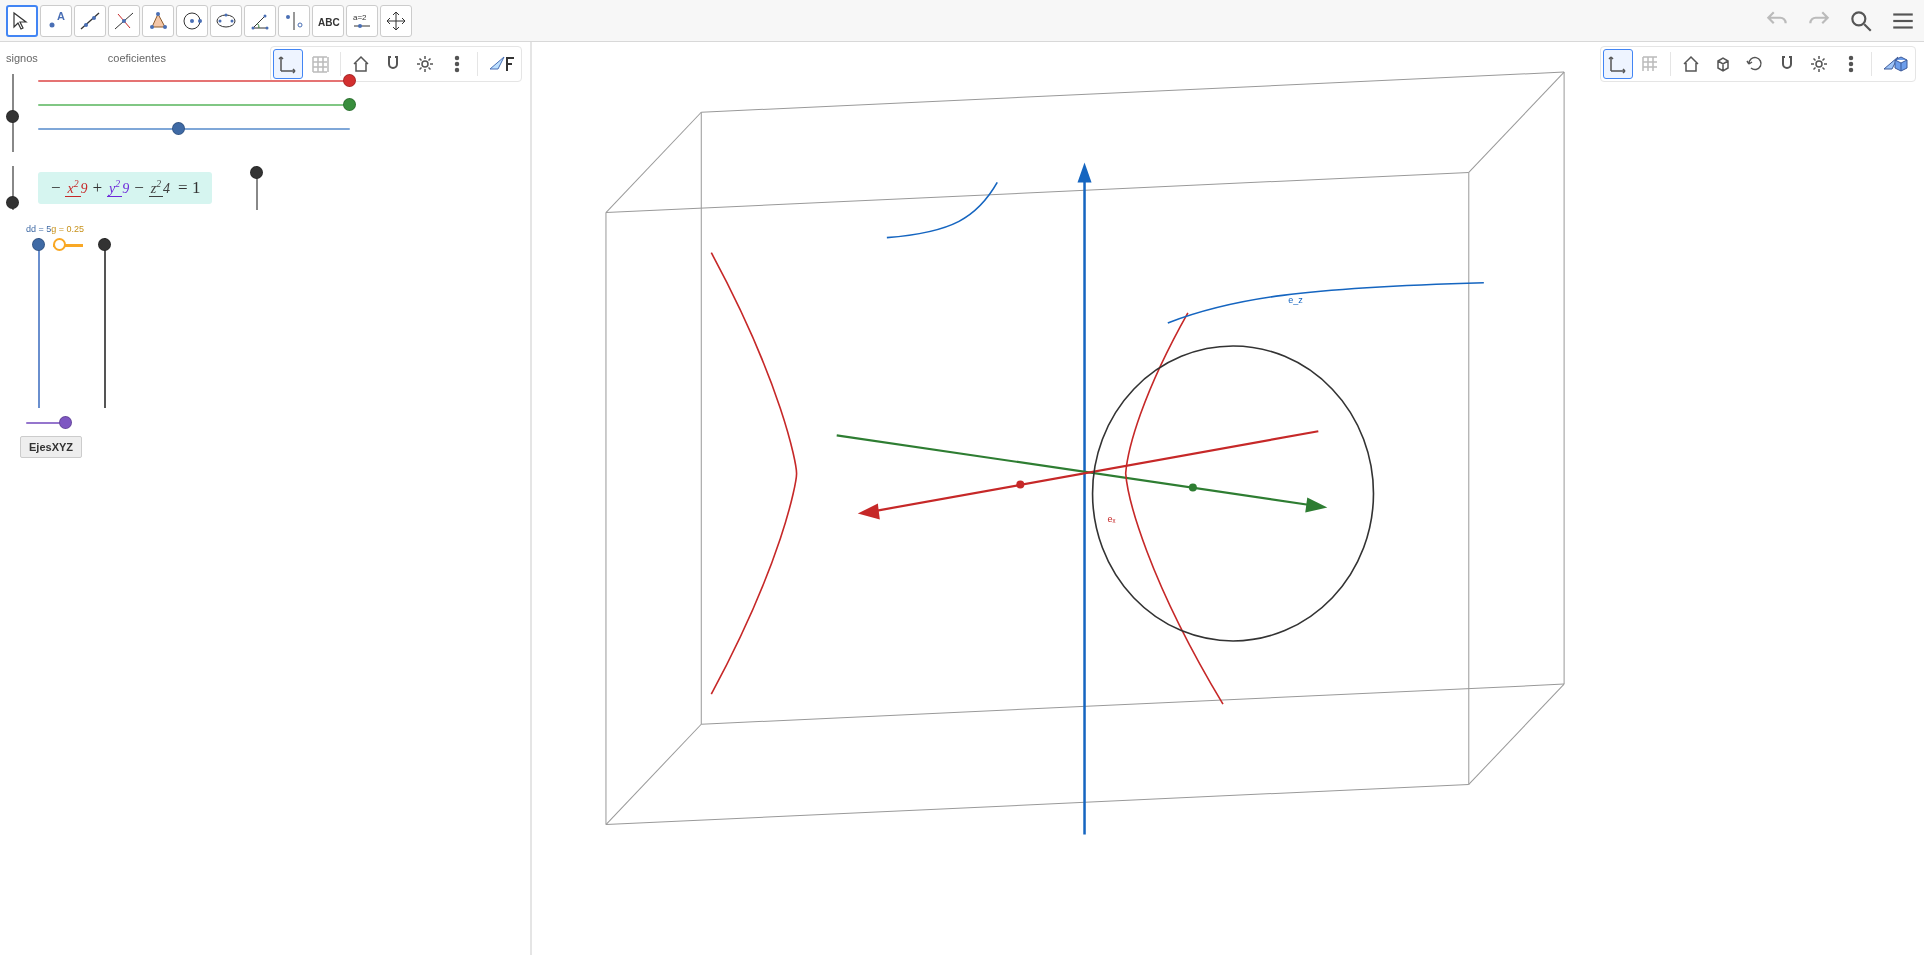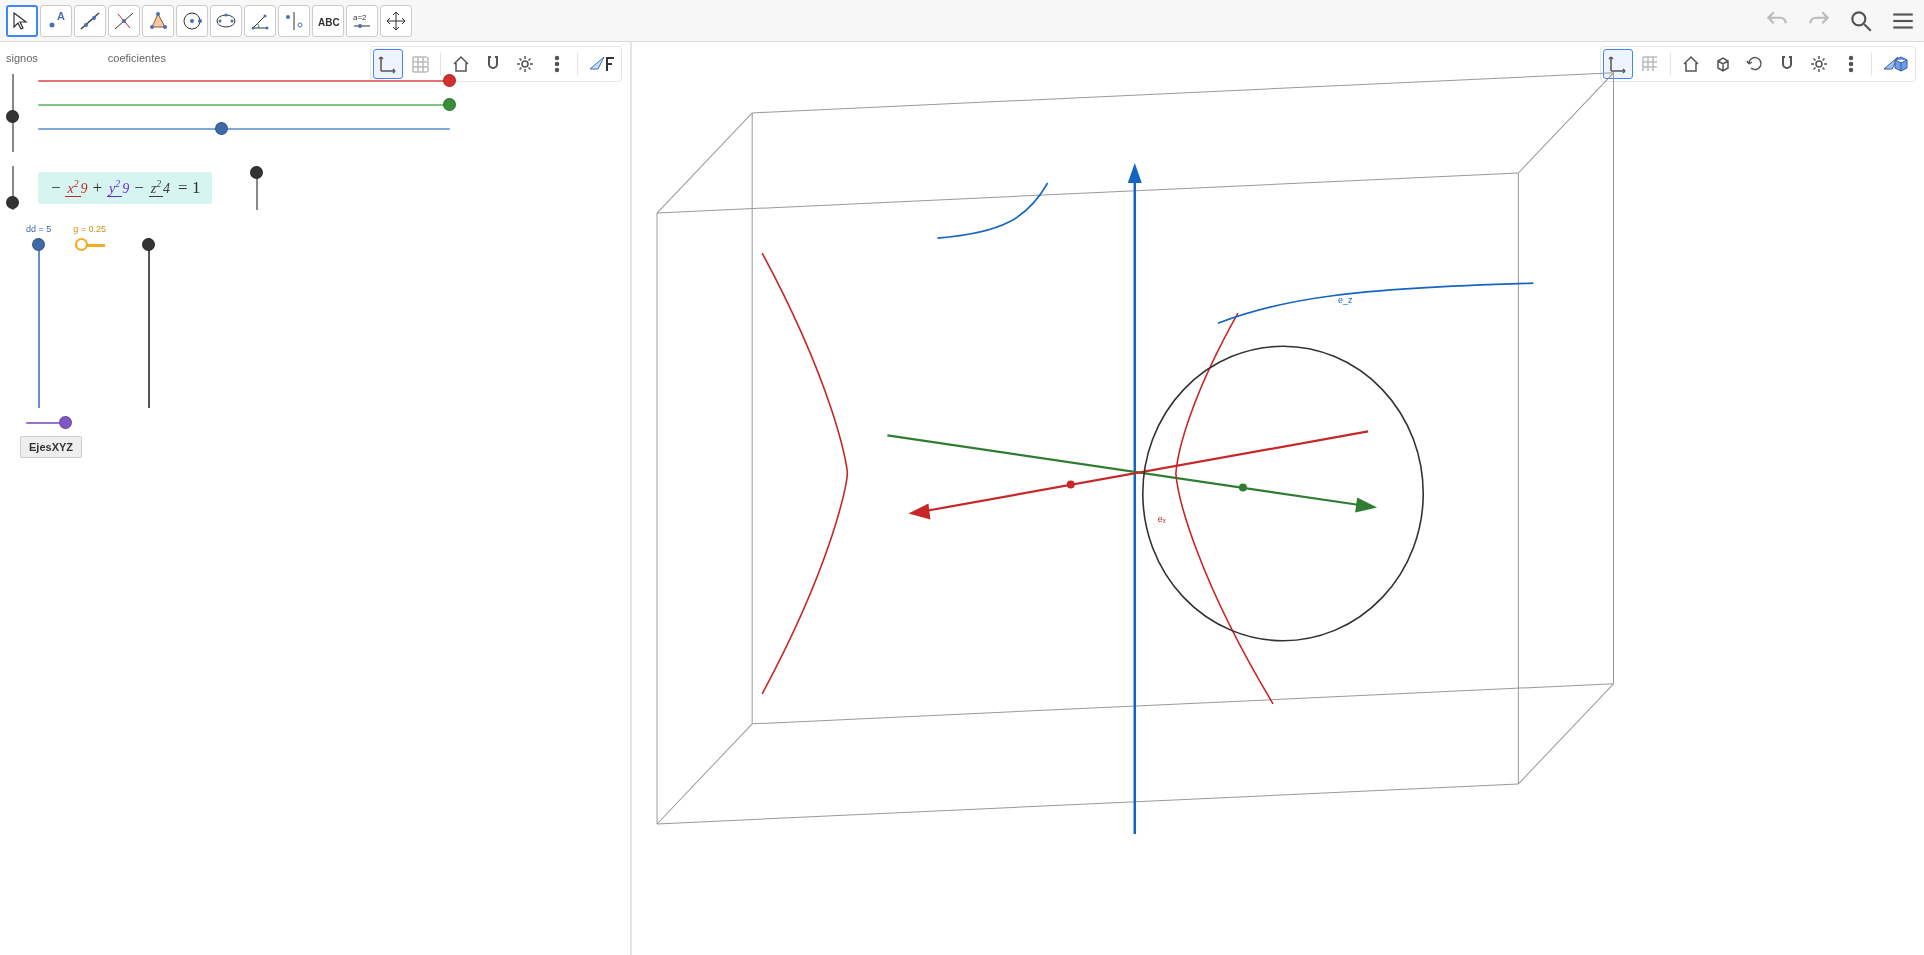--- a/index.html
+++ b/index.html
@@ -28,21 +28,21 @@
   }
   .tool-btn.selected{border:2px solid #4285f4;}
   .tool-btn svg{width:24px;height:24px;}
   .toolbar-right{margin-left:auto;display:flex;align-items:center;gap:12px;}
   .toolbar-right .icon-btn svg{width:26px;height:26px;stroke:#666;fill:none;stroke-width:1.5;}
   .icon-btn{cursor:pointer;display:flex;align-items:center;justify-content:center;padding:2px;}
 
   
   .workspace{position:absolute;top:42px;left:0;right:0;bottom:0;display:flex;}
   .pane{position:relative;background:#fff;}
-  .pane.left{width:632px;border-right:2px solid var(--lightborder);}
+  .pane.left{width:532px;border-right:2px solid var(--lightborder);}
   .pane.right{flex:1;}
 
   
   .mini-toolbar{
     position:absolute;top:4px;right:8px;display:flex;align-items:center;gap:2px;
     background:#fff;border:1px solid var(--lightborder);border-radius:4px;padding:2px;
   }
   .mini-btn{
     width:30px;height:30px;display:flex;align-items:center;justify-content:center;
     border:1px solid transparent;border-radius:3px;cursor:pointer;
@@ -69,21 +69,21 @@
 
   .eq-box{
     background:#d6f5f0;padding:6px 12px;border-radius:3px;display:inline-flex;align-items:center;gap:4px;
     font-family:'Times New Roman',serif;font-size:17px;font-style:italic;
   }
   .frac{display:inline-flex;flex-direction:row;align-items:center;line-height:1;font-size:14px;}
   .frac .num{border-bottom:1px solid currentColor;padding:0 2px;}
   .frac .den{padding-top:1px;}
   sup{font-size:0.7em;}
 
-  .lower-sliders{display:flex;gap:22px;margin-top:14px;margin-left:20px;align-items:flex-start;}
+  .lower-sliders{display:flex;margin-top:14px;margin-left:20px;align-items:flex-start;}
   .vs-col{display:flex;flex-direction:column;align-items:center;}
   .vs-label{font-size:9px;margin-bottom:4px;white-space:nowrap;}
 
   .purple-slider{margin-top:8px;margin-left:20px;}
   .button-label{
     display:inline-block;background:#eee;border:1px solid #ccc;padding:4px 8px;font-size:11px;font-weight:bold;
     margin-top:6px;margin-left:14px;border-radius:2px;cursor:pointer;
   }
 
   

